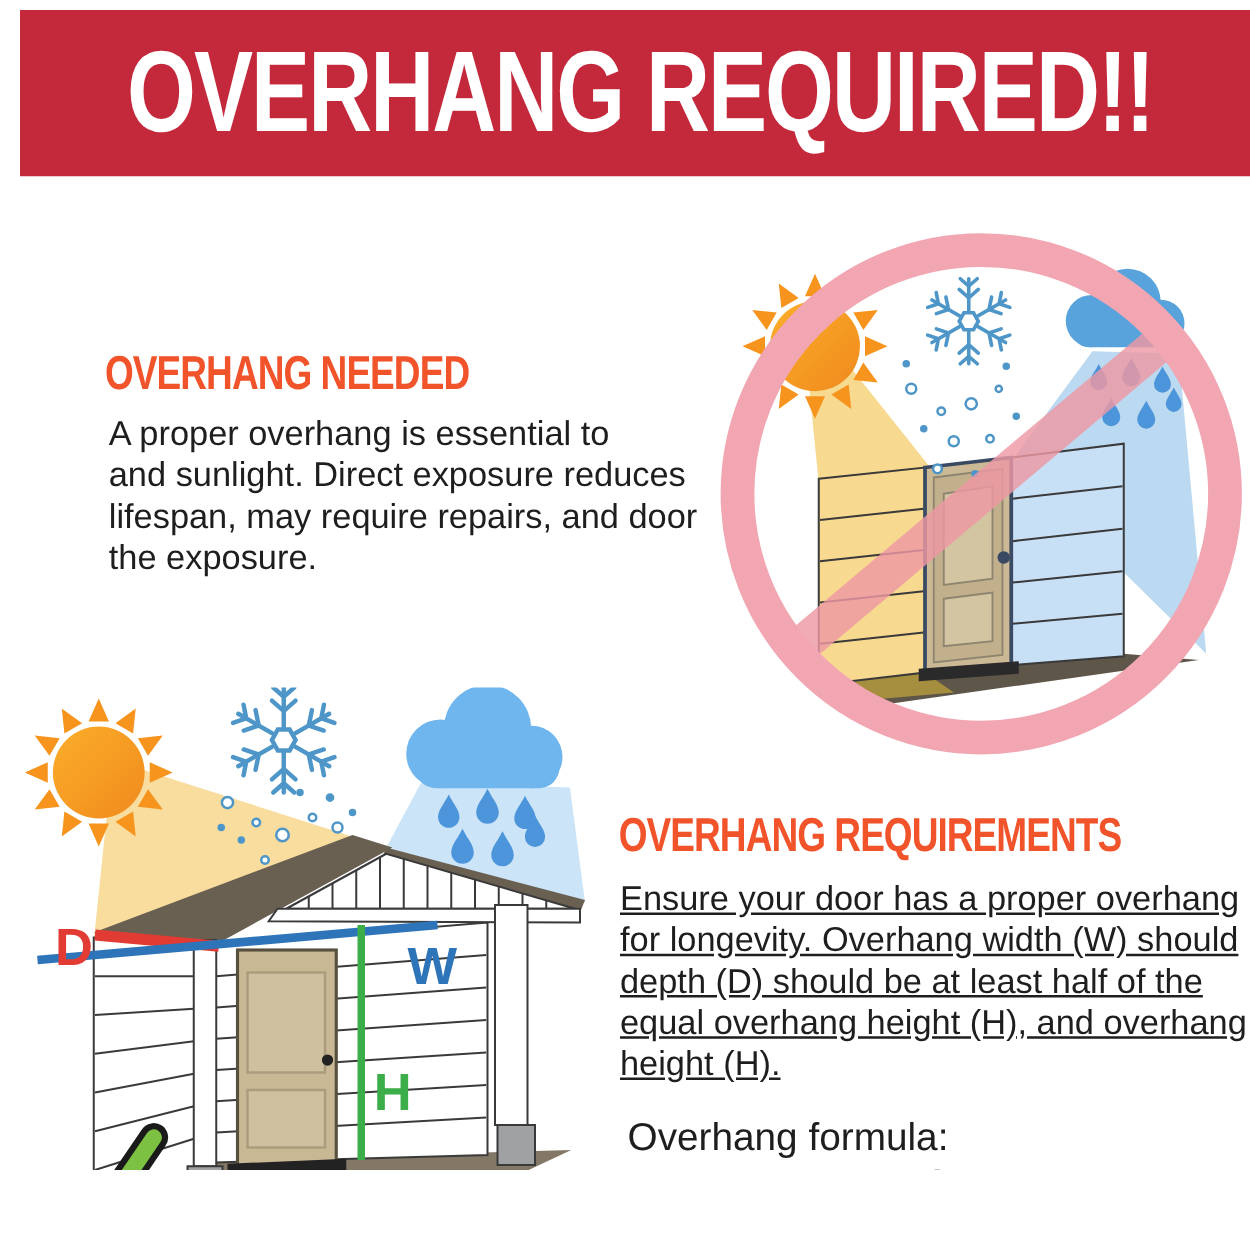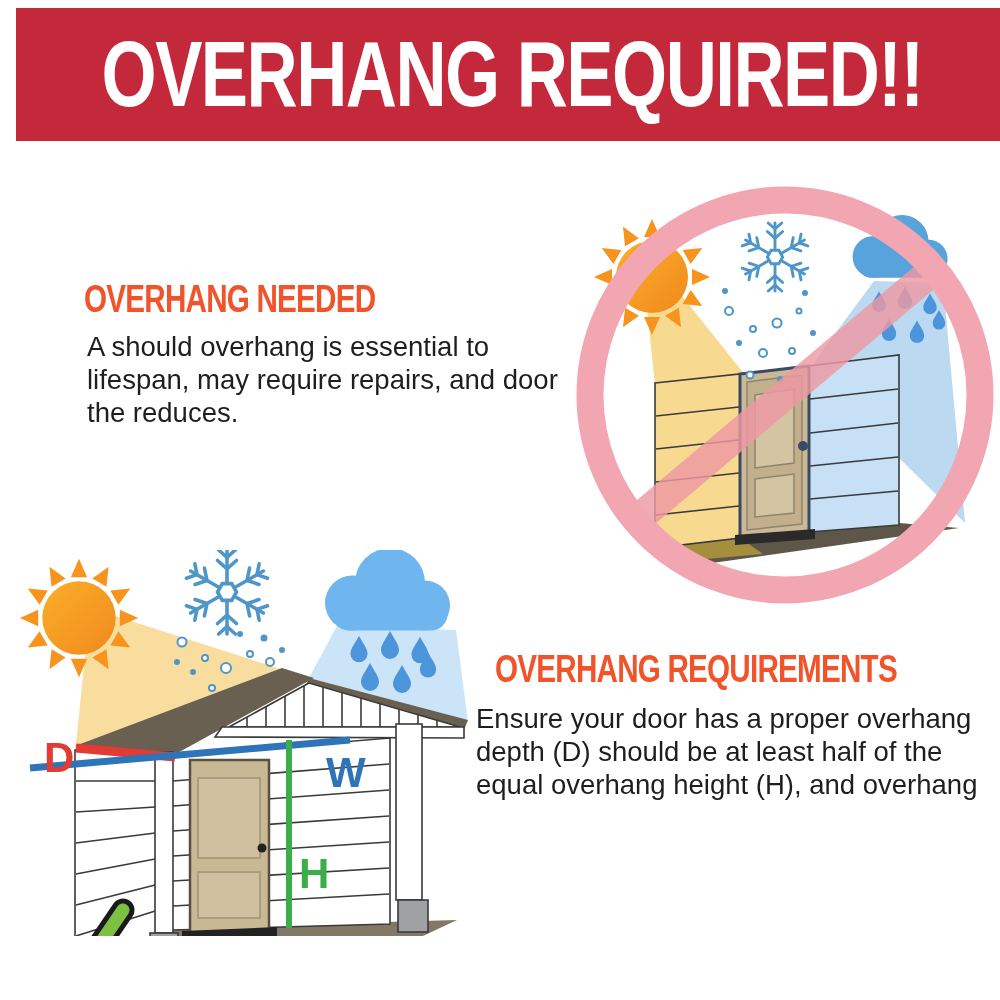--- a/index.html
+++ b/index.html
@@ -15,21 +15,21 @@
   .banner h1{margin:0;color:#fff;font-size:92px;font-weight:bold;letter-spacing:-2px;
              transform:scaleX(0.77);transform-origin:center center;white-space:nowrap;}
   .sec-heading{position:absolute;margin:0;color:var(--accent-orange);font-size:38px;
                font-weight:bold;letter-spacing:-1px;white-space:nowrap;}
   .sec-heading span{display:inline-block;transform:scaleX(0.78);transform-origin:left center;}
   .body-text{position:absolute;color:var(--text-dark);font-size:27.5px;line-height:33px;
              white-space:nowrap;}
   #heading-needed{left:72px;top:278px;}
   #body-needed{left:75px;top:330px;}
   #heading-requirements{left:483px;top:648px;}
-  #body-requirements{left:464px;top:702px;}
+  #body-requirements{left:484px;top:702px;text-decoration:underline;}
   #formula-label{position:absolute;left:490px;top:892px;font-size:31px;color:var(--text-dark);}
   #formula-line{position:absolute;left:496px;top:926px;font-size:41px;color:var(--text-dark);
                 display:flex;align-items:baseline;gap:32px;}
   .f-bold{font-weight:bold;letter-spacing:1px;}
   .f-reg{font-weight:normal;margin:0 12px;font-size:50px;}
   svg{position:absolute;}
   #no-circle-svg{left:555px;top:183px;}
   #house-svg{left:0px;top:550px;}
   svg text{font-family:"Liberation Sans",sans-serif;font-weight:bold;}
   .label-d{fill:var(--label-red);}  .label-w{fill:var(--label-blue);}  .label-h{fill:var(--label-green);}
@@ -41,34 +41,38 @@
 <div id="page">
 
   <div class="banner">
     <h1>OVERHANG REQUIRED!!</h1>
   </div>
 
   <h2 class="sec-heading" id="heading-needed">
     <span>OVERHANG NEEDED</span>
   </h2>
   <div class="body-text" id="body-needed">
-      <div>A should overhang is essential to</div>
+      <div>A proper overhang is essential to</div>
+      <div>and sunlight. Direct exposure reduces</div>
       <div>lifespan, may require repairs, and door</div>
-      <div>the reduces.</div>
+      <div>the exposure.</div>
     </div>
 
   <h2 class="sec-heading" id="heading-requirements">
     <span>OVERHANG REQUIREMENTS</span>
   </h2>
   <div class="body-text" id="body-requirements">
       <div>Ensure your door has a proper overhang</div>
+      <div>for longevity. Overhang width (W) should</div>
       <div>depth (D) should be at least half of the</div>
       <div>equal overhang height (H), and overhang</div>
+      <div>height (H).</div>
     </div>
 
+  <div id="formula-label">Overhang formula:</div>
   <div id="formula-line">
     <span class="f-bold">W = H</span>
     <span class="f-reg">and</span>
     <span class="f-bold">D ≥ ½H</span>
   </div>
 
   <svg id="no-circle-svg" width="440" height="440" viewBox="0 0 440 440">
     <defs>
       <linearGradient id="sungrad" x1="0" y1="0" x2="1" y2="1">
         <stop offset="0" stop-color="#FBAE2A"></stop>

